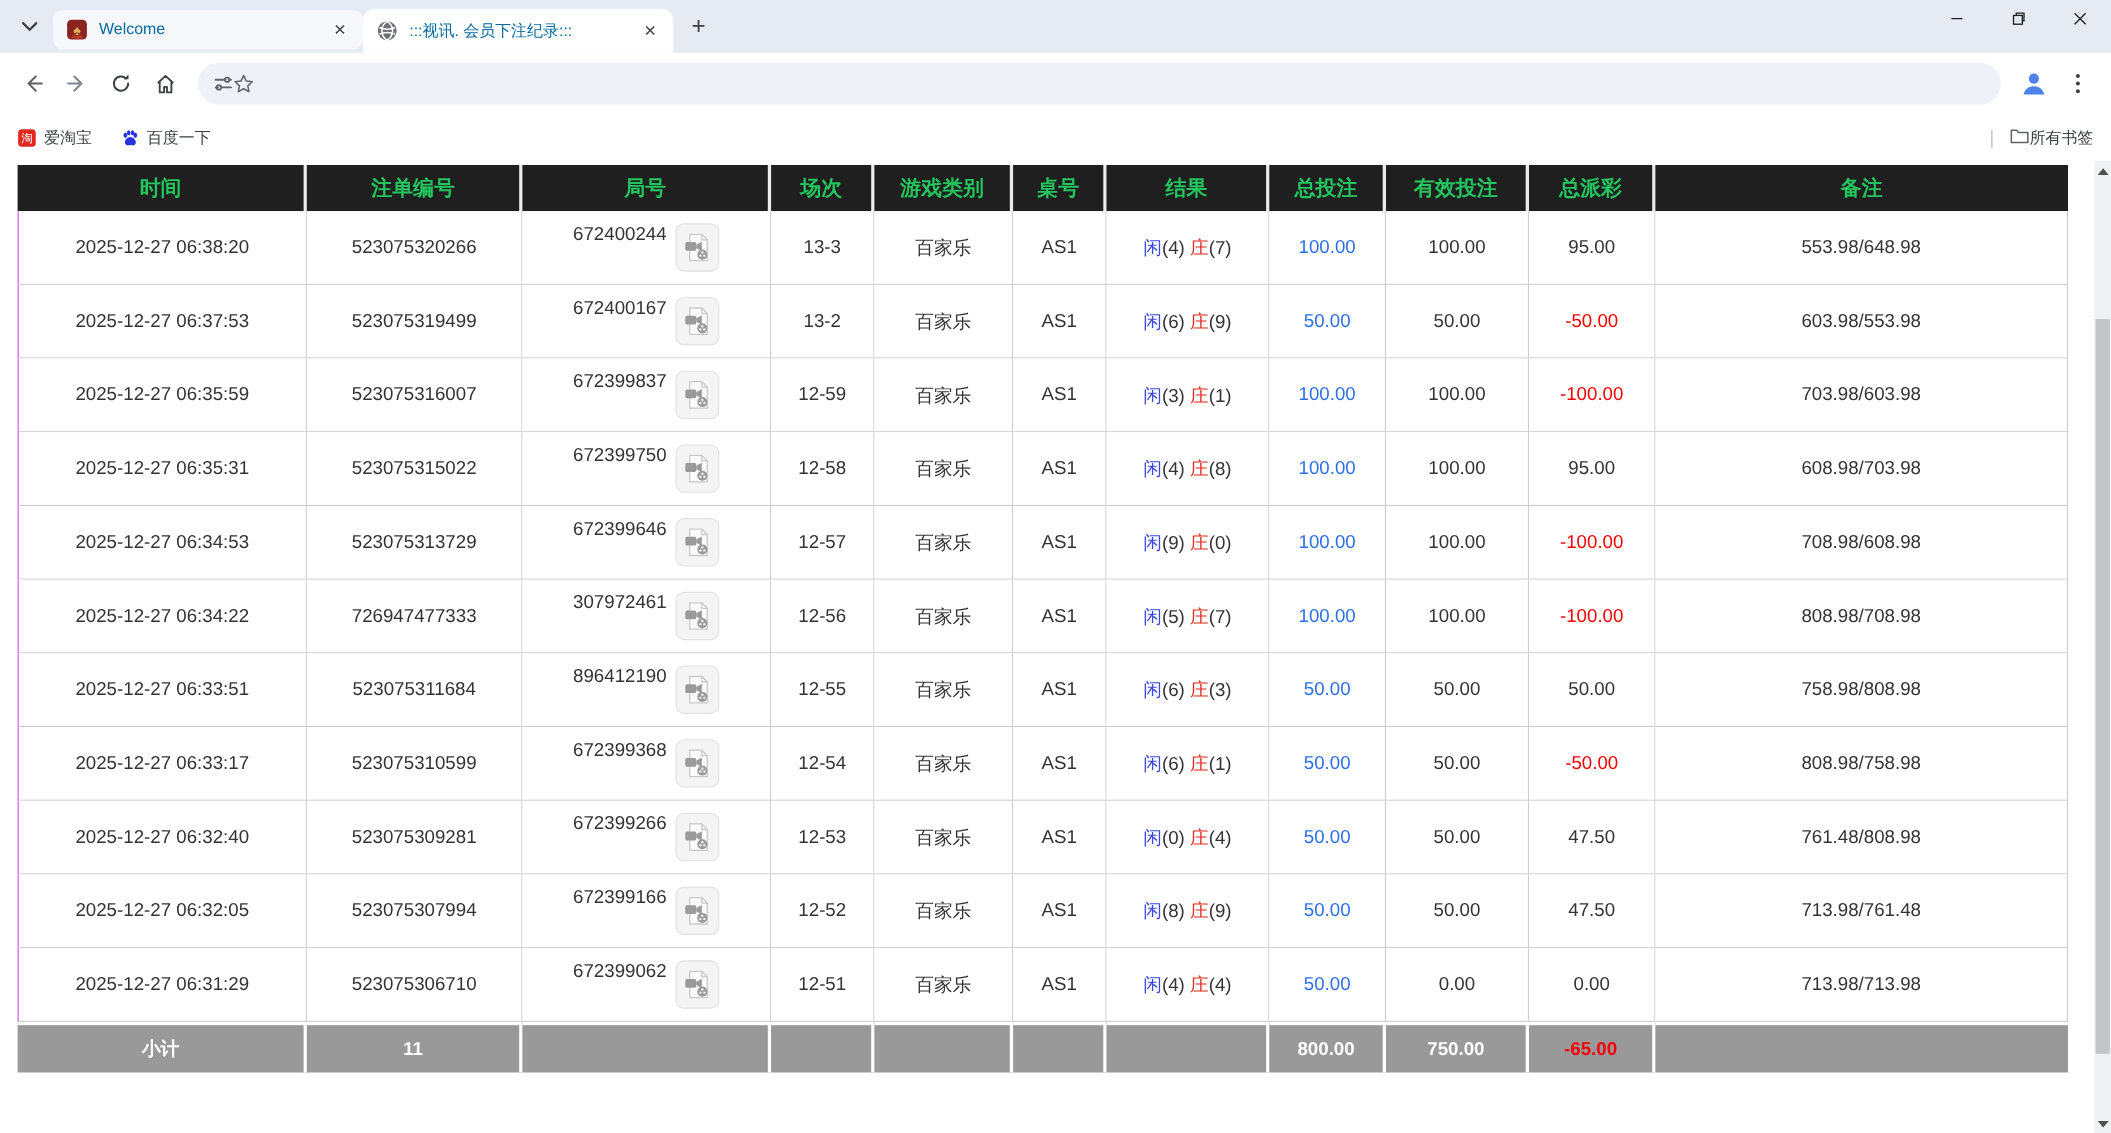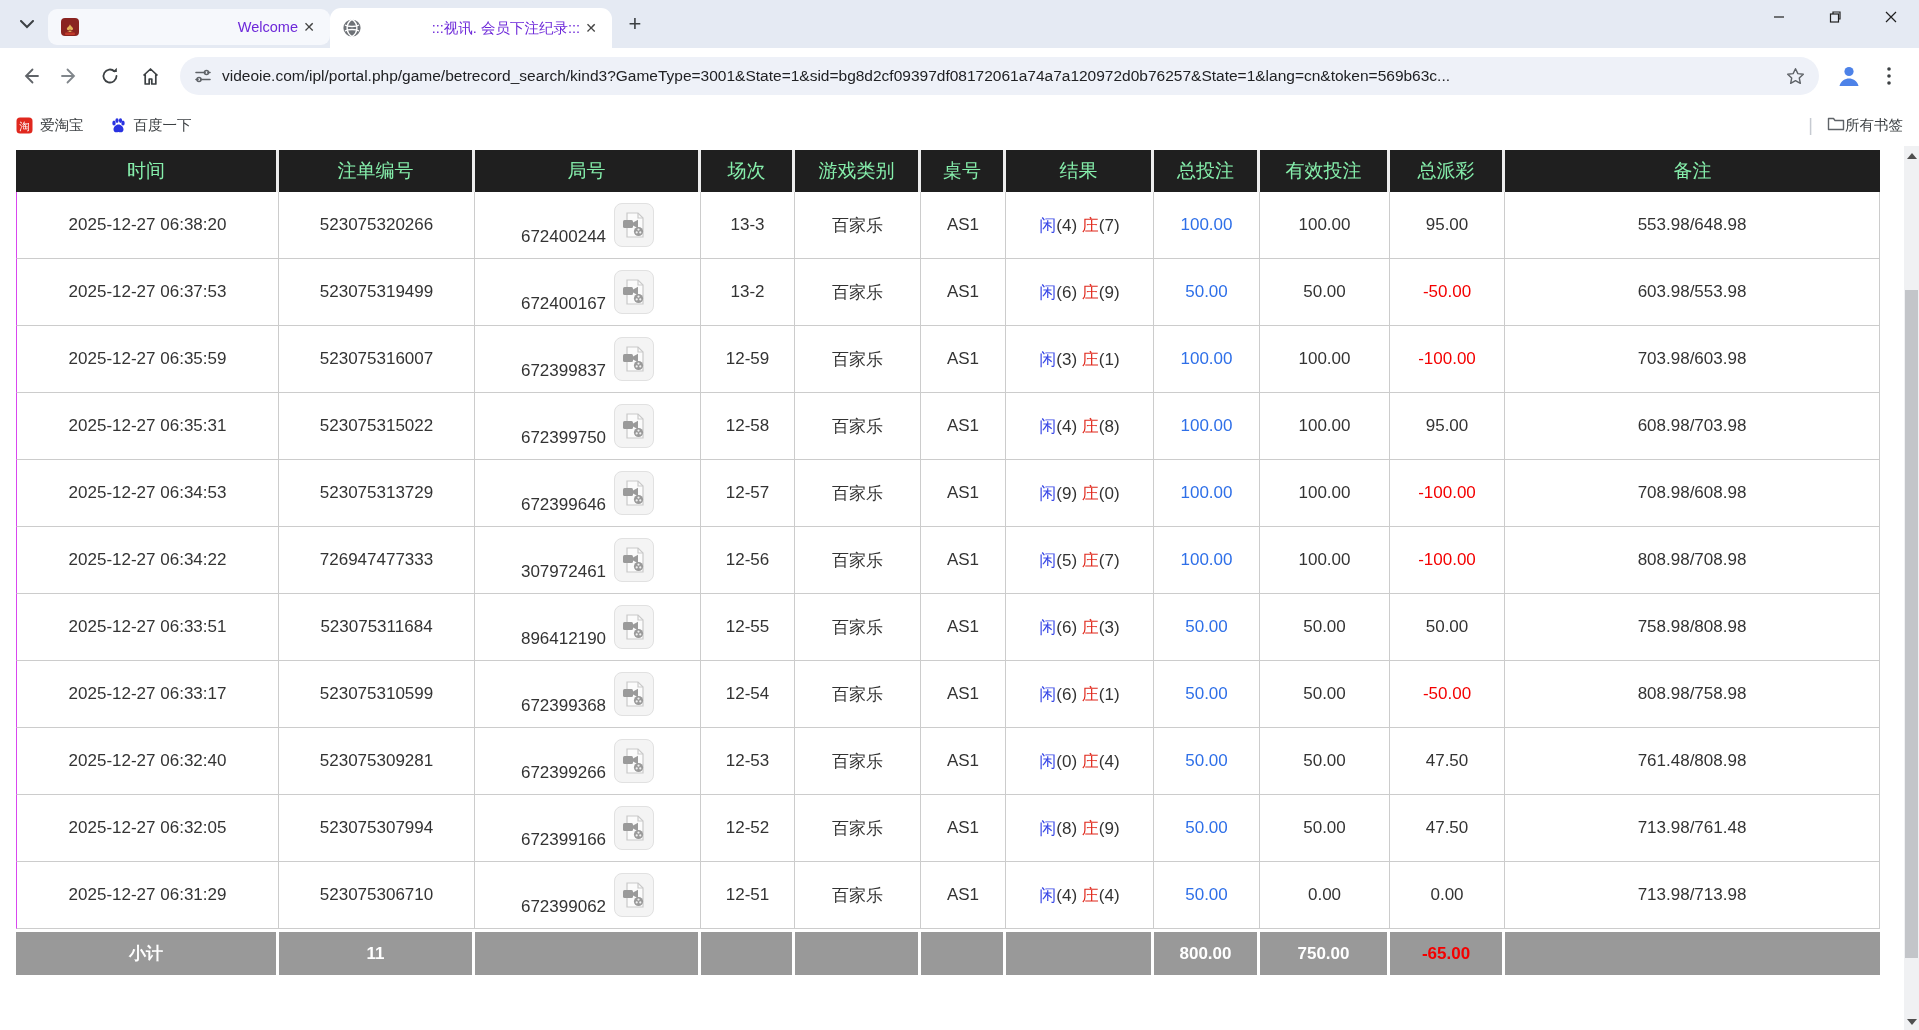--- a/index.html
+++ b/index.html
@@ -9,21 +9,21 @@
 
   
   .tabstrip { position:relative; height:48px; background:#e5eaf3; display:flex; align-items:flex-end; }
   .tabsearch { width:30px; height:30px; margin:0 6px 9px 12px; border-radius:50%;
     display:flex; align-items:center; justify-content:center; }
   .tab { height:40px; width:282px; display:flex; align-items:center; padding:0 10px 0 12px;
     border-radius:11px 11px 0 0; position:relative; }
   .tab.inactive { background:#f6f8fc; height:36px; margin-bottom:3px; border-radius:9px; }
   .tab.active { background:#ffffff; }
   .tab .favicon { width:20px; height:20px; margin-right:10px; flex:0 0 auto; }
-  .tab .title { font-size:14.5px; color:#6d28d9; white-space:nowrap; overflow:hidden; flex:1;text-align:right; }
+  .tab .title { font-size:14.5px; color:#0369a1; white-space:nowrap; overflow:hidden; flex:1; }
   .tab .close { width:22px; height:22px; display:flex; align-items:center; justify-content:center;
     font-size:14px; color:#444; border-radius:50%; flex:0 0 auto; }
   .newtab { width:30px; height:30px; margin:0 0 9px 8px; display:flex; align-items:center;
     justify-content:center; font-size:22px; color:#3c4043; }
   .wincontrols { position:absolute; right:0; top:0; height:34px; display:flex; }
   .winbtn { width:56px; height:34px; display:flex; align-items:center; justify-content:center; color:#1f1f1f; }
 
   
   .toolbar { height:56px; background:#fff; display:flex; align-items:center; padding:0 10px; }
   .navbtn { width:40px; height:40px; display:flex; align-items:center; justify-content:center; flex:0 0 auto; }
@@ -36,27 +36,27 @@
   
   .bookmarks { height:42px; background:#fff; display:flex; align-items:center; padding:0 16px; }
   .bm-item { display:flex; align-items:center; margin-right:26px; font-size:14.5px; color:#3c4043; }
   .bm-item .bm-ico { margin-right:7px; display:flex; }
   .bm-right { margin-left:auto; display:flex; align-items:center; font-size:14.5px; color:#3c4043; }
   .bm-divider { color:#c6cad1; margin-right:14px; font-size:18px; }
 
   
   .content { position:relative; height:884px; background:#fff; }
   table { position:absolute; left:16px; top:4px; width:1864px; table-layout:fixed; border-collapse:separate; border-spacing:0; }
-  thead th { background:#1f1f1f; color:#86efac; font-size:19px; font-weight:normal; height:42px;
+  thead th { background:#1f1f1f; color:#22c55e; font-size:19px; font-weight:bold; height:42px;
     border-right:3px solid #ececec; text-align:center; }
   thead th:last-child { border-right:none; }
   tbody td { height:67px; background:#fff; border-bottom:1px solid #ccc; border-right:1px solid #ccc;
     text-align:center; font-size:17px; color:#333; vertical-align:middle; }
   tbody td:first-child { border-left:1px solid #d946ef; }
-  .cell-round-wrap { display:flex; align-items:flex-end; justify-content:center; gap:8px; }
+  .cell-round-wrap { display:flex; align-items:flex-start; justify-content:center; gap:8px; }
   .videobtn { width:40px; height:44px; background:#f4f4f4; border:1px solid #e1e1e1; border-radius:8px;
     display:flex; align-items:center; justify-content:center; }
   .res-p { color:#3a49e6; }
   .res-b { color:#e02a1e; }
   .res-v { color:#333; }
   td.totalbet { color:#2e6fe8; }
   .neg { color:#f40000 !important; }
   tfoot td { height:46px; background:#999999; color:#fff; font-size:17px; font-weight:bold;
     border-top:3px solid #fff; border-right:3px solid #fff; text-align:center; vertical-align:middle; }
   tfoot td:last-child { border-right:none; }
@@ -148,21 +148,20 @@
           <path d="M3.5 9.5L10.5 3l7 6.5M5.2 8.5V18h4v-5h2.6v5h4V8.5" stroke="#3c4043" stroke-width="1.7" fill="none" stroke-linejoin="round"></path>
         </svg>
     </div>
 
     <div class="omnibox">
       <svg width="18" height="18" viewBox="0 0 18 18">
           <path d="M2 5.5h9M14 5.5h2M2 12.5h2M7 12.5h9" stroke="#5f6368" stroke-width="1.6" stroke-linecap="round"></path>
           <circle cx="12.5" cy="5.5" r="2" fill="none" stroke="#5f6368" stroke-width="1.6"></circle>
           <circle cx="5" cy="12.5" r="2" fill="none" stroke="#5f6368" stroke-width="1.6"></circle>
         </svg>
-      <span class="url">videoie.com/ipl/portal.php/game/betrecord_search/kind3?GameType=3001&amp;State=1&amp;sid=bg8d2cf09397df08172061a74a7a120972d0b76257&amp;State=1&amp;lang=cn&amp;token=569b63c...</span>
       <svg width="19" height="19" viewBox="0 0 20 20">
           <path d="M10 1.8l2.5 5.2 5.7.7-4.2 3.9 1.1 5.6L10 14.4l-5.1 2.8 1.1-5.6L1.8 7.7l5.7-.7z" fill="none" stroke="#5f6368" stroke-width="1.5" stroke-linejoin="round"></path>
         </svg>
     </div>
 
     <div class="toolbar-right">
       <div class="navbtn">
         <svg width="26" height="26" viewBox="0 0 26 26">
             <circle cx="13" cy="8.5" r="4.6" fill="#4d82e8"></circle>
             <path d="M3.5 23c1.5-5.5 5.5-7.5 9.5-7.5s8 2 9.5 7.5z" fill="#4d82e8"></path>

